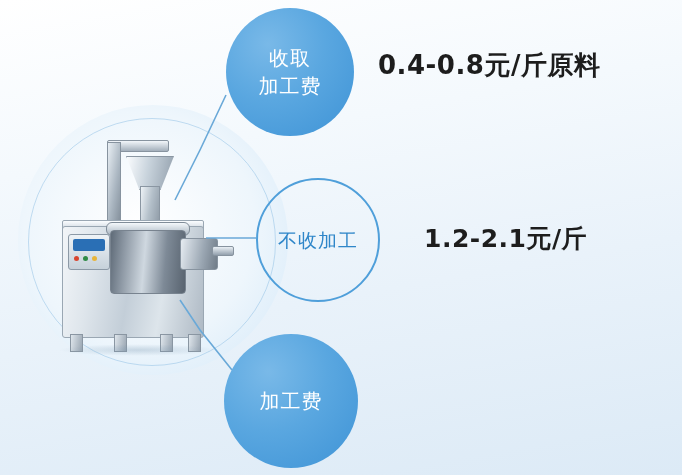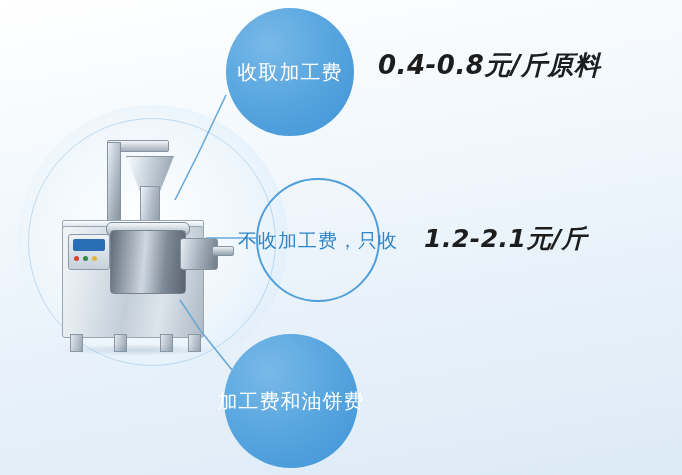--- a/index.html
+++ b/index.html
@@ -204,21 +204,21 @@
     top: 0;
     width: 682px;
     height: 475px;
   }
 
   
   .bubble {
     position: absolute;
     border-radius: 50%;
     display: flex;
-    flex-direction: row;
+    flex-direction: column;
     align-items: center;
     justify-content: center;
     color: #ffffff;
     text-align: center;
     line-height: 1.42;
     letter-spacing: 1px;
   }
   .bubble.solid {
     background: radial-gradient(circle at 33% 28%, #79b9e8 0%, #5aa7e0 45%, #3e93d6 100%);
   }
@@ -250,21 +250,20 @@
   }
   .bubble .line { display: block; white-space: nowrap; }
 
   
   .price {
     position: absolute;
     color: #1d1d1d;
     font-weight: 600;
     letter-spacing: 0.5px;
     white-space: nowrap;
-    font-style: italic;
   }
   #price-1 {
     left: 378px;
     top: 48px;
     font-size: 26px;
   }
   #price-2 {
     left: 424px;
     top: 222px;
     font-size: 25px;
@@ -319,24 +318,22 @@
   <div class="bubble solid" id="bubble-1">
     <span class="line">收取</span>
     <span class="line">加工费</span>
   </div>
   <div class="price" id="price-1">
     <span class="line">0.4-0.8元/斤原料</span>
   </div>
 
   <div class="bubble outline" id="bubble-2">
     <span class="line">不收加工</span>
-    <span class="line">费，只收</span>
   </div>
   <div class="price" id="price-2">
     <span class="line">1.2-2.1元/斤</span>
   </div>
 
   <div class="bubble solid" id="bubble-3">
     <span class="line">加工费</span>
-    <span class="line">和油饼费</span>
   </div>
 
 </div>
 
 </body></html>

